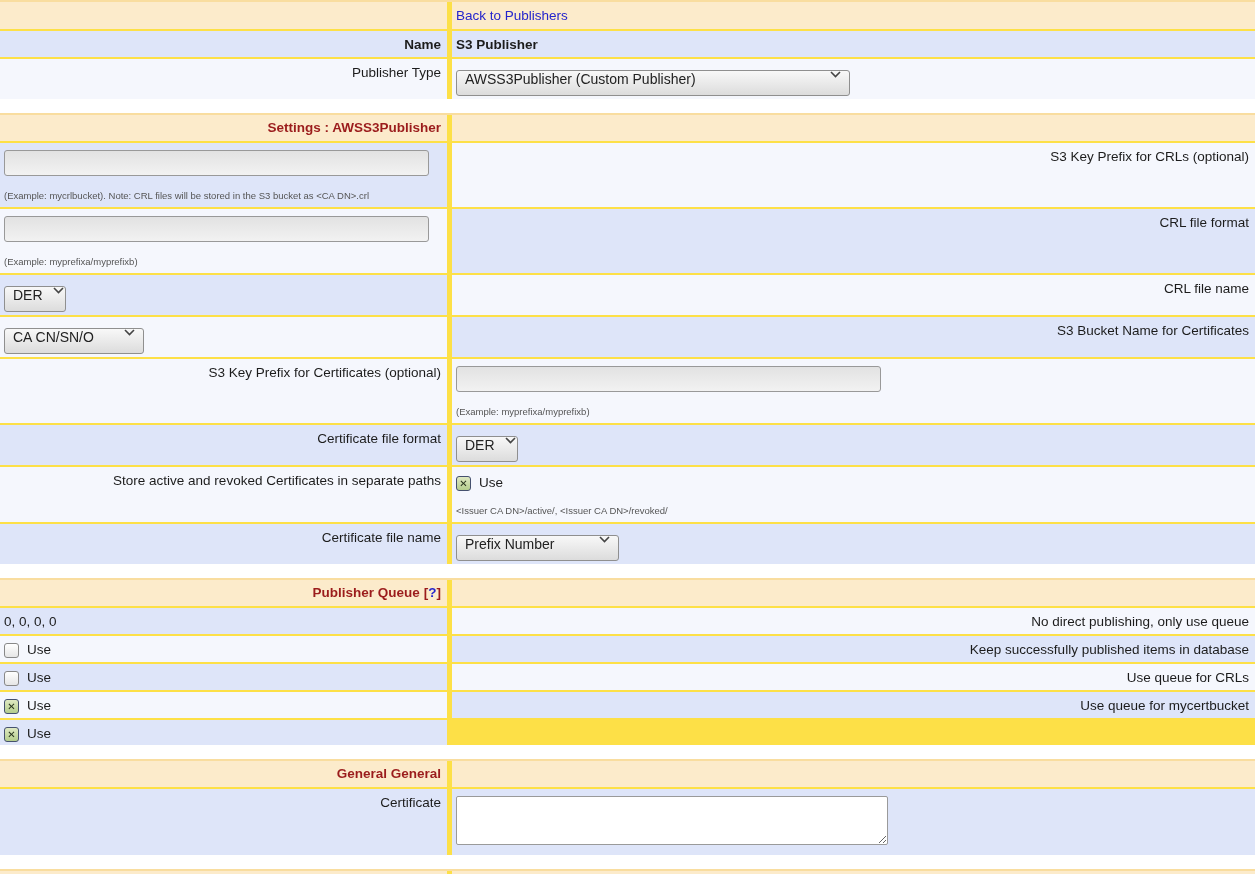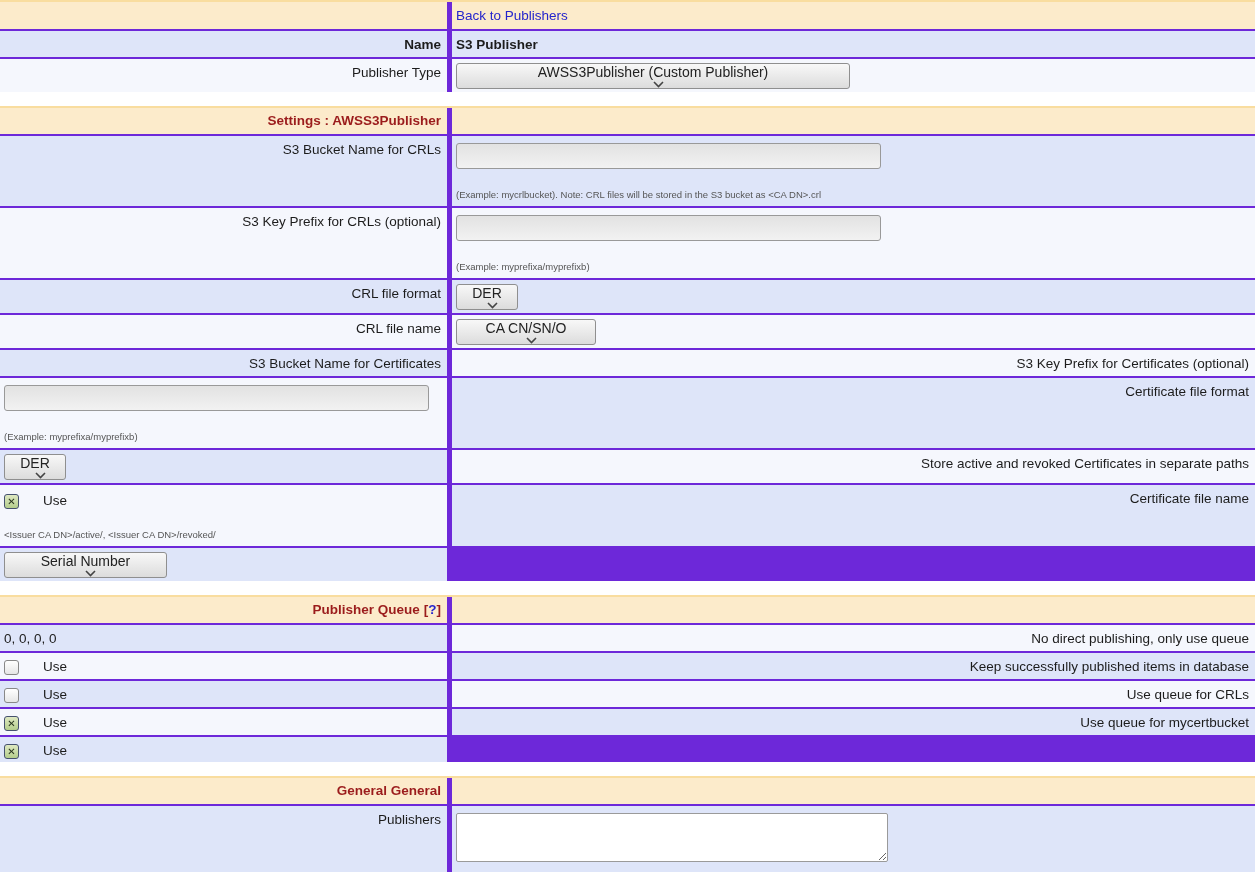--- a/index.html
+++ b/index.html
@@ -18,21 +18,21 @@
     font-family: "Liberation Sans", "DejaVu Sans", sans-serif;
     color: #1c1c1c;
   }
   .page { width: 1255px; }
 
   .tbl {
     display: grid;
     grid-template-columns: 447px 1fr;
     column-gap: 5px;
     row-gap: 2px;
-    background: #6d28d9;
+    background: #fde047;
     border-top: 2px solid var(--cream_border);
     margin-bottom: 14px;
   }
   .tbl.last { margin-bottom: 0; }
 
   .cell { min-height: 22px; }
   .cream { background: var(--cream); }
   .blue  { background: var(--row_blue); }
   .light { background: var(--row_light); }
 
@@ -60,49 +60,47 @@
     background: linear-gradient(#e2e2e2, #f2f2f2);
     margin: 2px 0 0 0;
     padding: 0 6px;
     font-family: "Liberation Sans", sans-serif;
     font-size: 13px;
     outline: none;
   }
   .help {
     font-size: 9.5px;
     color: var(--help_gray);
-    margin-top: 20px;
+    margin-top: 14px;
     line-height: 11px;
   }
   .row-tall { padding-top: 5px; padding-bottom: 6px; }
 
   
   .select {
     display: inline-flex;
-    align-items: center;
     justify-content: space-between;
     height: 26px;
     border: 1px solid #8f8f8f;
     border-radius: 3px;
     background: linear-gradient(#f8f8f8, #dcdcdc);
     padding: 0 8px;
-    margin-top: 1px;
+    margin-top: 8px;
     font-size: 14px;
     color: #222;
     cursor: default;
-    flex-direction: column;
   }
   .select svg { margin-left: 10px; flex: none; }
   .sel-lg  { width: 394px; }
   .sel-md1 { width: 140px; }
   .sel-md2 { width: 163px; }
   .sel-sm  { width: 62px; }
 
   
-  .cbline { display: flex; align-items: center; gap: 24px; padding-top: 3px; }
+  .cbline { display: flex; align-items: center; gap: 8px; padding-top: 3px; }
   .cb {
     width: 15px; height: 15px;
     border: 1px solid #888;
     border-radius: 3px;
     background: linear-gradient(#ffffff, #e6e6e6);
     display: inline-flex;
     align-items: center;
     justify-content: center;
     flex: none;
     cursor: pointer;
@@ -174,21 +172,20 @@
             <polyline points="1,1 5.5,5.5 10,1" fill="none" stroke="#444" stroke-width="1.6"></polyline>
           </svg>
       </div>
     </div>
   </section>
 
   <section class="tbl">
     <div class="cell l cream hdr">Settings : AWSS3Publisher</div>
     <div class="cell r cream"></div>
 
-    <div class="cell l blue">S3 Bucket Name for CRLs</div>
     <div class="cell r blue row-tall">
       <input class="txt" type="text" value="" style="">
       <div class="help">(Example: mycrlbucket). Note: CRL files will be stored in the S3 bucket as &lt;CA DN&gt;.crl</div>
     </div>
 
     <div class="cell l light">S3 Key Prefix for CRLs (optional)</div>
     <div class="cell r light row-tall">
       <input class="txt" type="text" value="" style="">
       <div class="help">(Example: myprefixa/myprefixb)</div>
     </div>
@@ -236,21 +233,21 @@
       <div class="cbline">
         <span class="cb checked"></span>
         <label class="cb-label">Use</label>
       </div>
       <div class="help">&lt;Issuer CA DN&gt;/active/, &lt;Issuer CA DN&gt;/revoked/</div>
     </div>
 
     <div class="cell l blue">Certificate file name</div>
     <div class="cell r blue">
       <div class="select sel-md2">
-        <span>Serial Number</span>
+        <span>Prefix Number</span>
         <svg width="11" height="7" viewBox="0 0 11 7">
             <polyline points="1,1 5.5,5.5 10,1" fill="none" stroke="#444" stroke-width="1.6"></polyline>
           </svg>
       </div>
     </div>
   </section>
 
   <section class="tbl">
     <div class="cell l cream hdr">
       <span>Publisher Queue</span><span class="qgroup"><span class="qbracket">[</span><a class="qhelp">?</a><span class="qbracket">]</span></span>
@@ -289,21 +286,21 @@
         <span class="cb checked"></span>
         <label class="cb-label">Use</label>
       </div>
     </div>
   </section>
 
   <section class="tbl">
     <div class="cell l cream hdr">General General</div>
     <div class="cell r cream"></div>
 
-    <div class="cell l blue">Publishers</div>
+    <div class="cell l blue">Certificate</div>
     <div class="cell r blue row-tall">
       <textarea class="desc" style=""></textarea>
     </div>
   </section>
 
   <section class="tbl last">
     <div class="cell l cream"></div>
     <div class="cell r cream btnrow">
       <button class="btn">Save and Test Connection</button>
       <button class="btn">Save</button>

